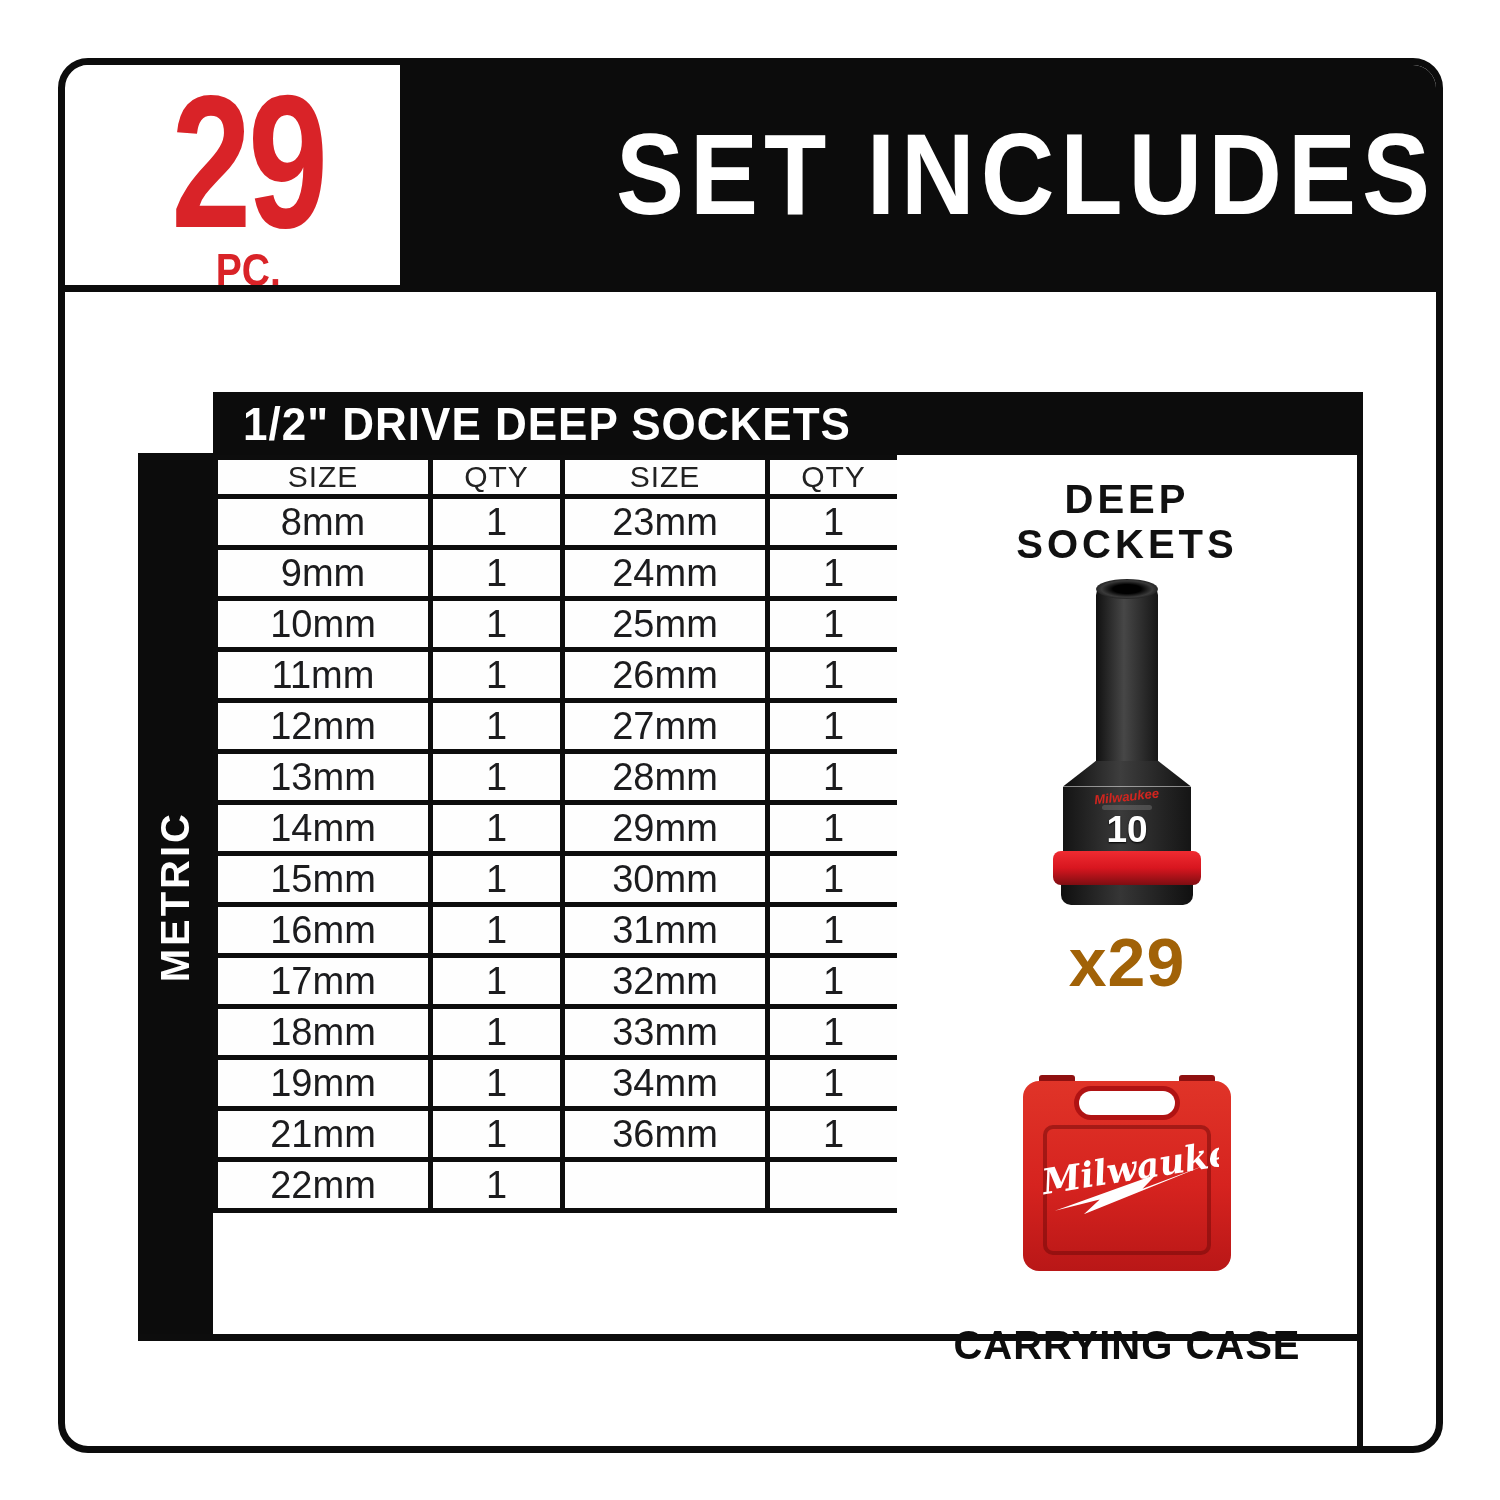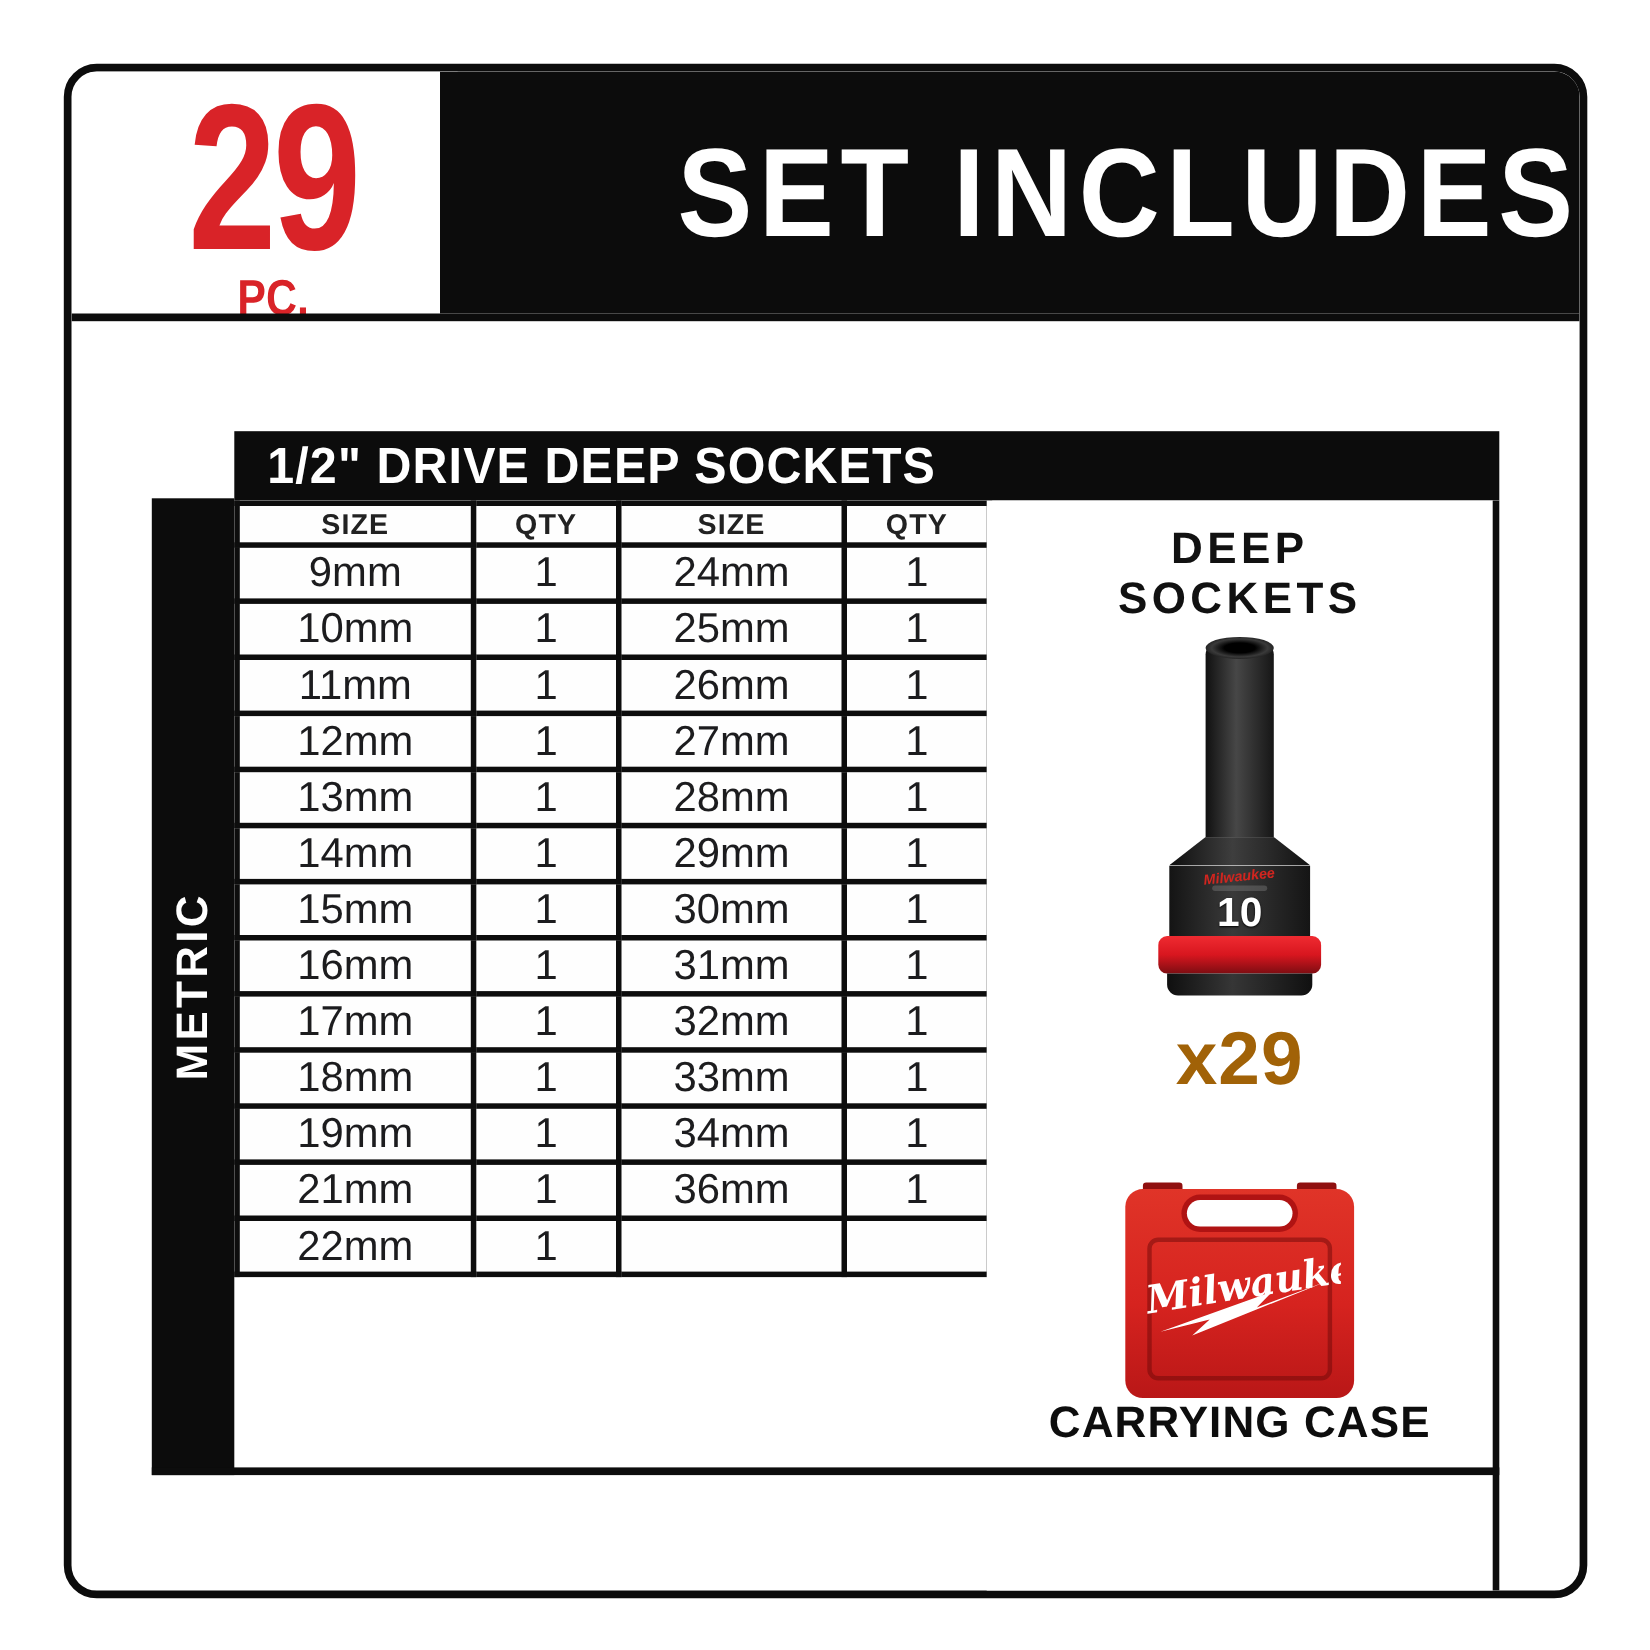--- a/index.html
+++ b/index.html
@@ -51,21 +51,21 @@
   }
   
   table.size-table{
     position:absolute;left:148px;top:390px;width:684px;
     border-collapse:collapse;table-layout:fixed;background:#fff;
   }
   table.size-table th, table.size-table td{
     border:5px solid #0d0d0d;text-align:center;vertical-align:middle;padding:0;
     background:#fefefe;
   }
-  table.size-table th{height:33px;font-size:26px;font-weight:700;letter-spacing:1px;color:#222;}
+  table.size-table th{height:33px;font-size:30px;font-weight:400;letter-spacing:1px;color:#222;}
   table.size-table td{height:46px;font-size:38px;font-weight:400;color:#1c1c1e;}
   
   .right-panel{
     position:absolute;left:832px;top:390px;width:460px;height:1059px;background:#fff;
     border-right:6px solid #0d0d0d;box-sizing:content-box;
     display:flex;flex-direction:column;align-items:center;
   }
   .bottom-line{position:absolute;left:73px;top:1269px;width:1225px;height:7px;background:#0d0d0d;}
   .ds-title{margin-top:22px;text-align:center;line-height:1.12;}
   .ds-title div{font-size:40px;font-weight:900;letter-spacing:4px;color:#111;}
@@ -94,21 +94,21 @@
   .case{position:relative;width:208px;height:196px;margin-top:74px;}
   .c-hinge{position:absolute;top:0;width:36px;height:12px;background:#8f1010;border-radius:3px;}
   .c-hinge.left{left:16px;} .c-hinge.right{right:16px;}
   .c-body{position:absolute;left:0;top:6px;right:0;bottom:0;border-radius:16px;
     background:linear-gradient(180deg,#e03428 0%,#d6231f 55%,#b91717 100%);}
   .c-slot{position:absolute;top:16px;left:50%;transform:translateX(-50%);
     width:96px;height:24px;background:#fff;border-radius:12px;box-shadow:0 0 0 5px #b01313;}
   .c-ridge{position:absolute;left:20px;right:20px;top:50px;bottom:16px;
     border:4px solid rgba(110,8,8,.5);border-radius:10px;}
   .c-logo{position:absolute;left:50%;top:54%;transform:translate(-50%,-50%);}
-  .case-label{font-size:40px;font-weight:900;color:#0d0d0d;letter-spacing:1px;white-space:nowrap;}
+  .case-label{font-size:40px;font-weight:900;color:#0d0d0d;letter-spacing:1px;margin-top:52px;white-space:nowrap;}
 </style>
 </head>
 <body>
 
 <div class="container">
 
   <div class="badge-box">
     <div class="badge-count">29</div>
     <div class="badge-unit">PC.</div>
   </div>
@@ -135,20 +135,26 @@
     <thead>
       <tr>
         <th>SIZE</th>
         <th>QTY</th>
         <th>SIZE</th>
         <th>QTY</th>
       </tr>
     </thead>
     <tbody>
         <tr>
+          <td>8mm</td>
+          <td>1</td>
+          <td>23mm</td>
+          <td>1</td>
+        </tr>
+        <tr>
           <td>9mm</td>
           <td>1</td>
           <td>24mm</td>
           <td>1</td>
         </tr>
         <tr>
           <td>10mm</td>
           <td>1</td>
           <td>25mm</td>
           <td>1</td>

